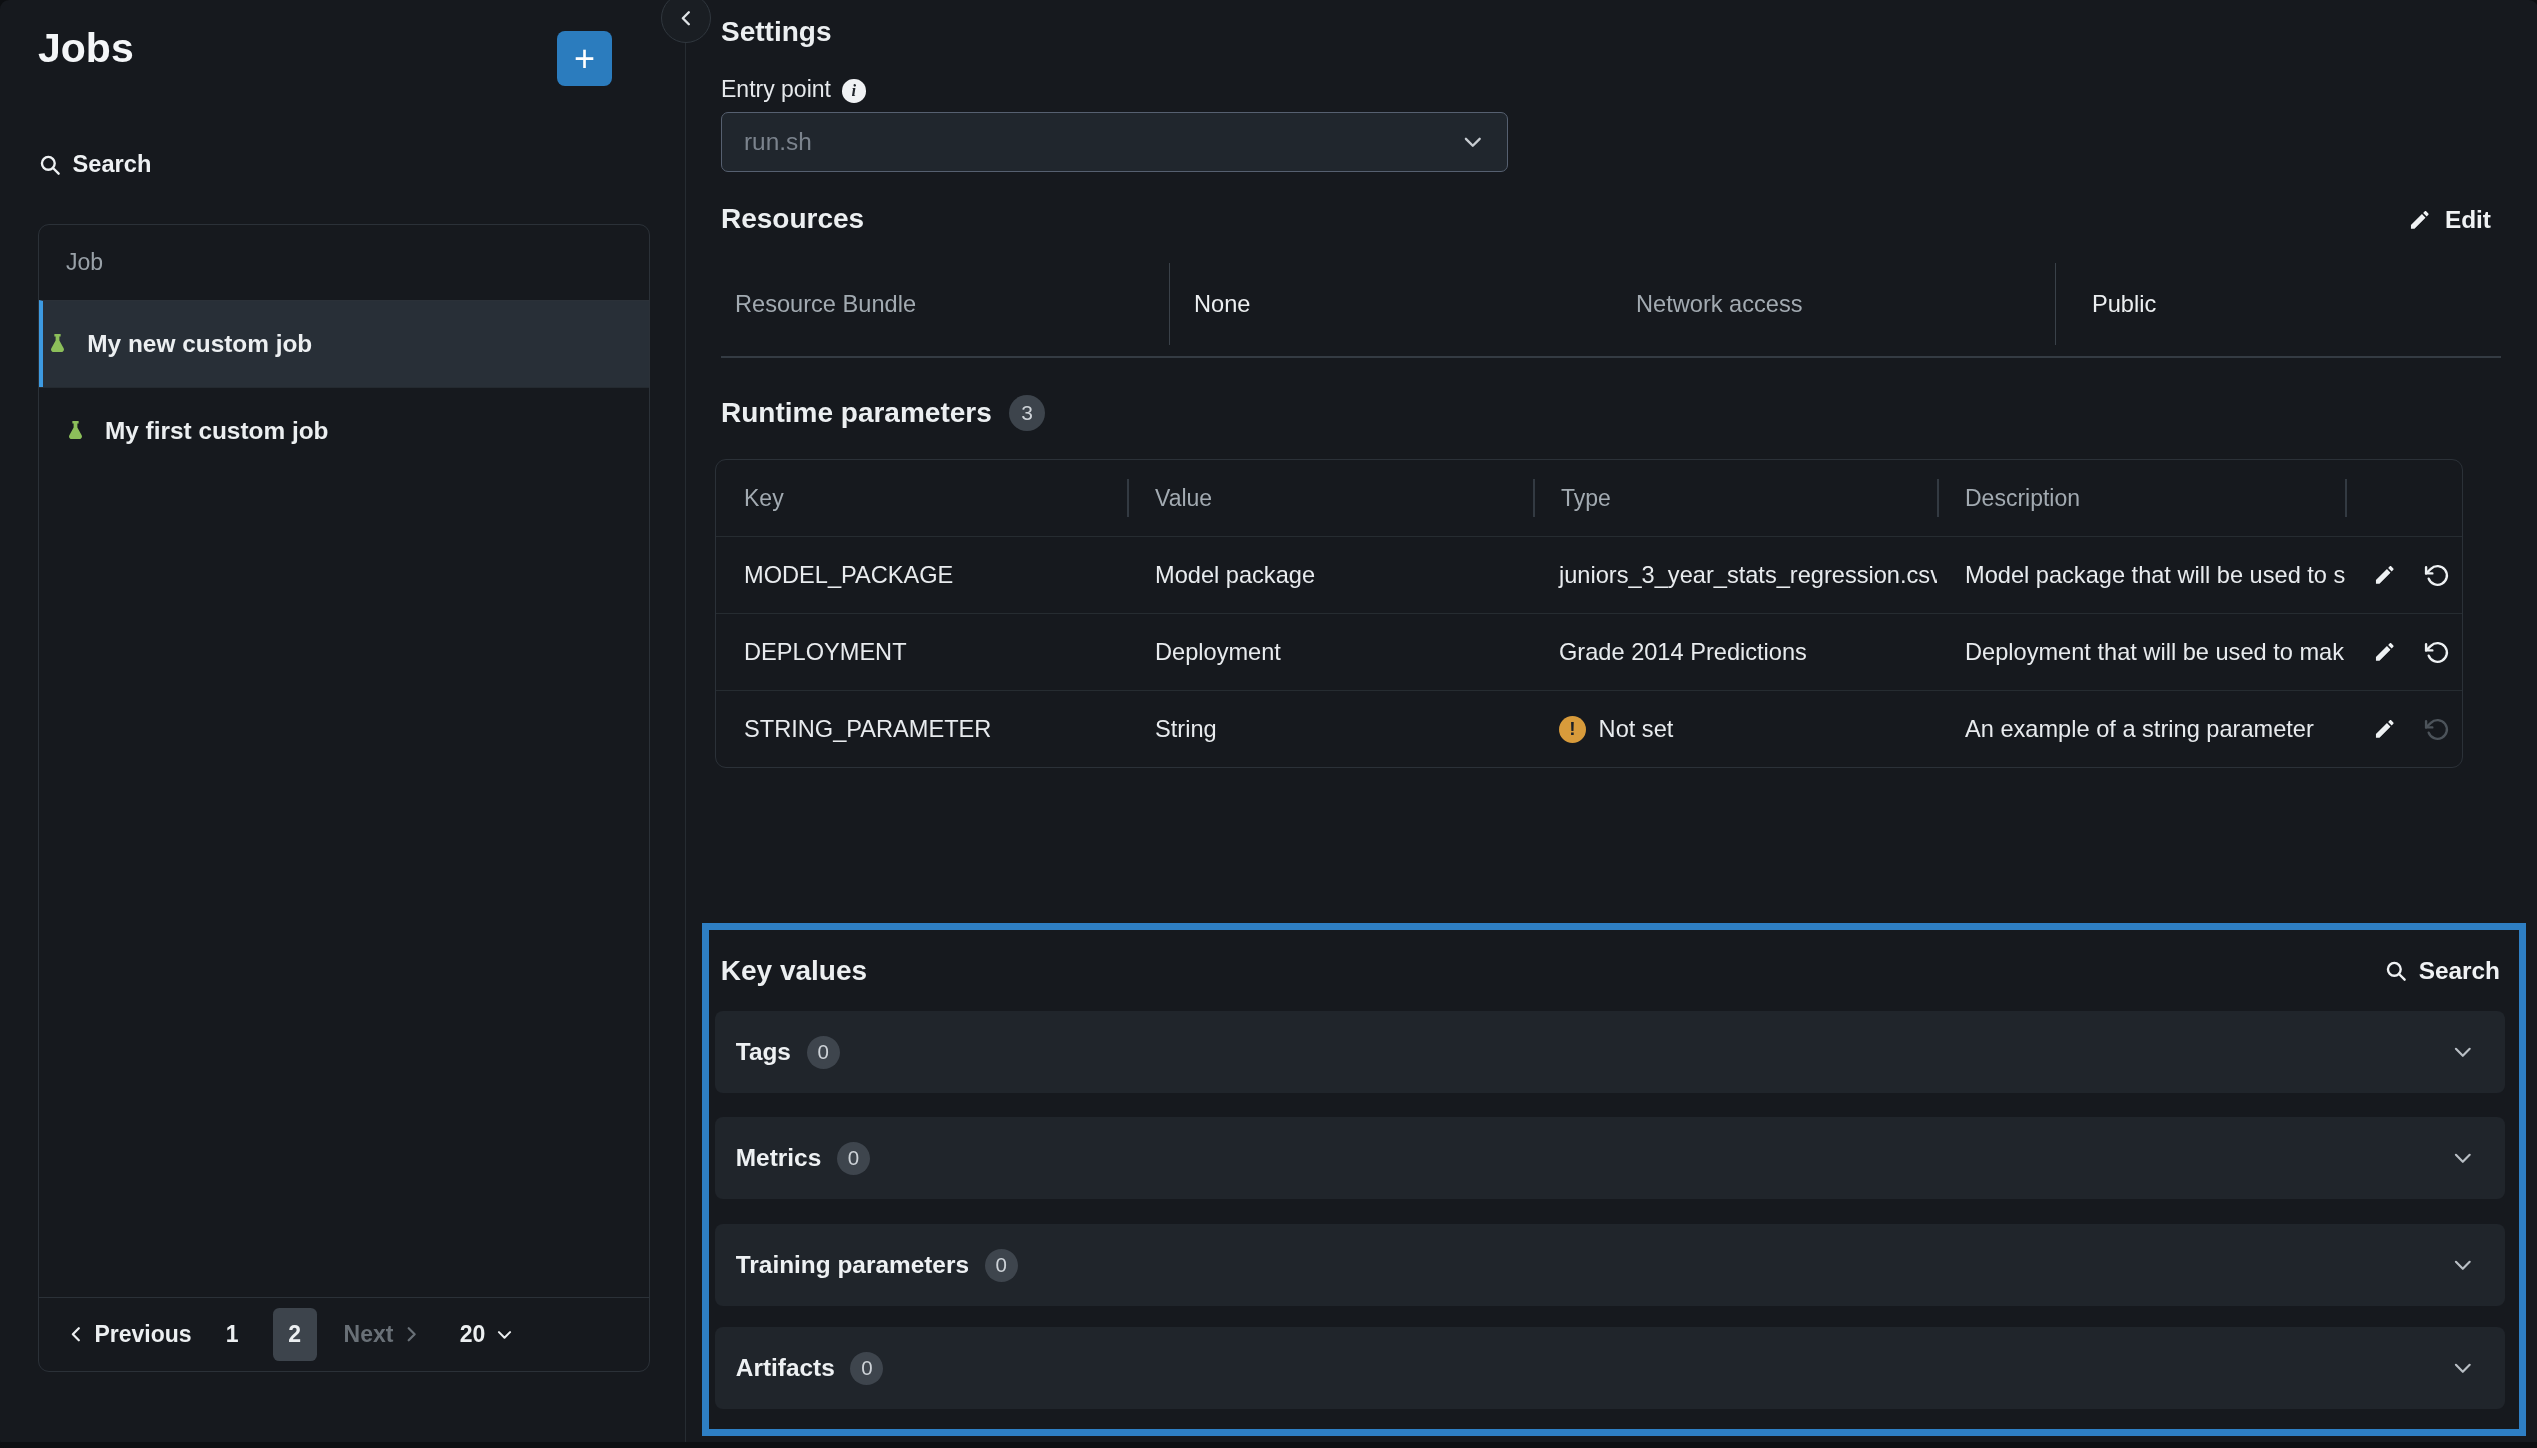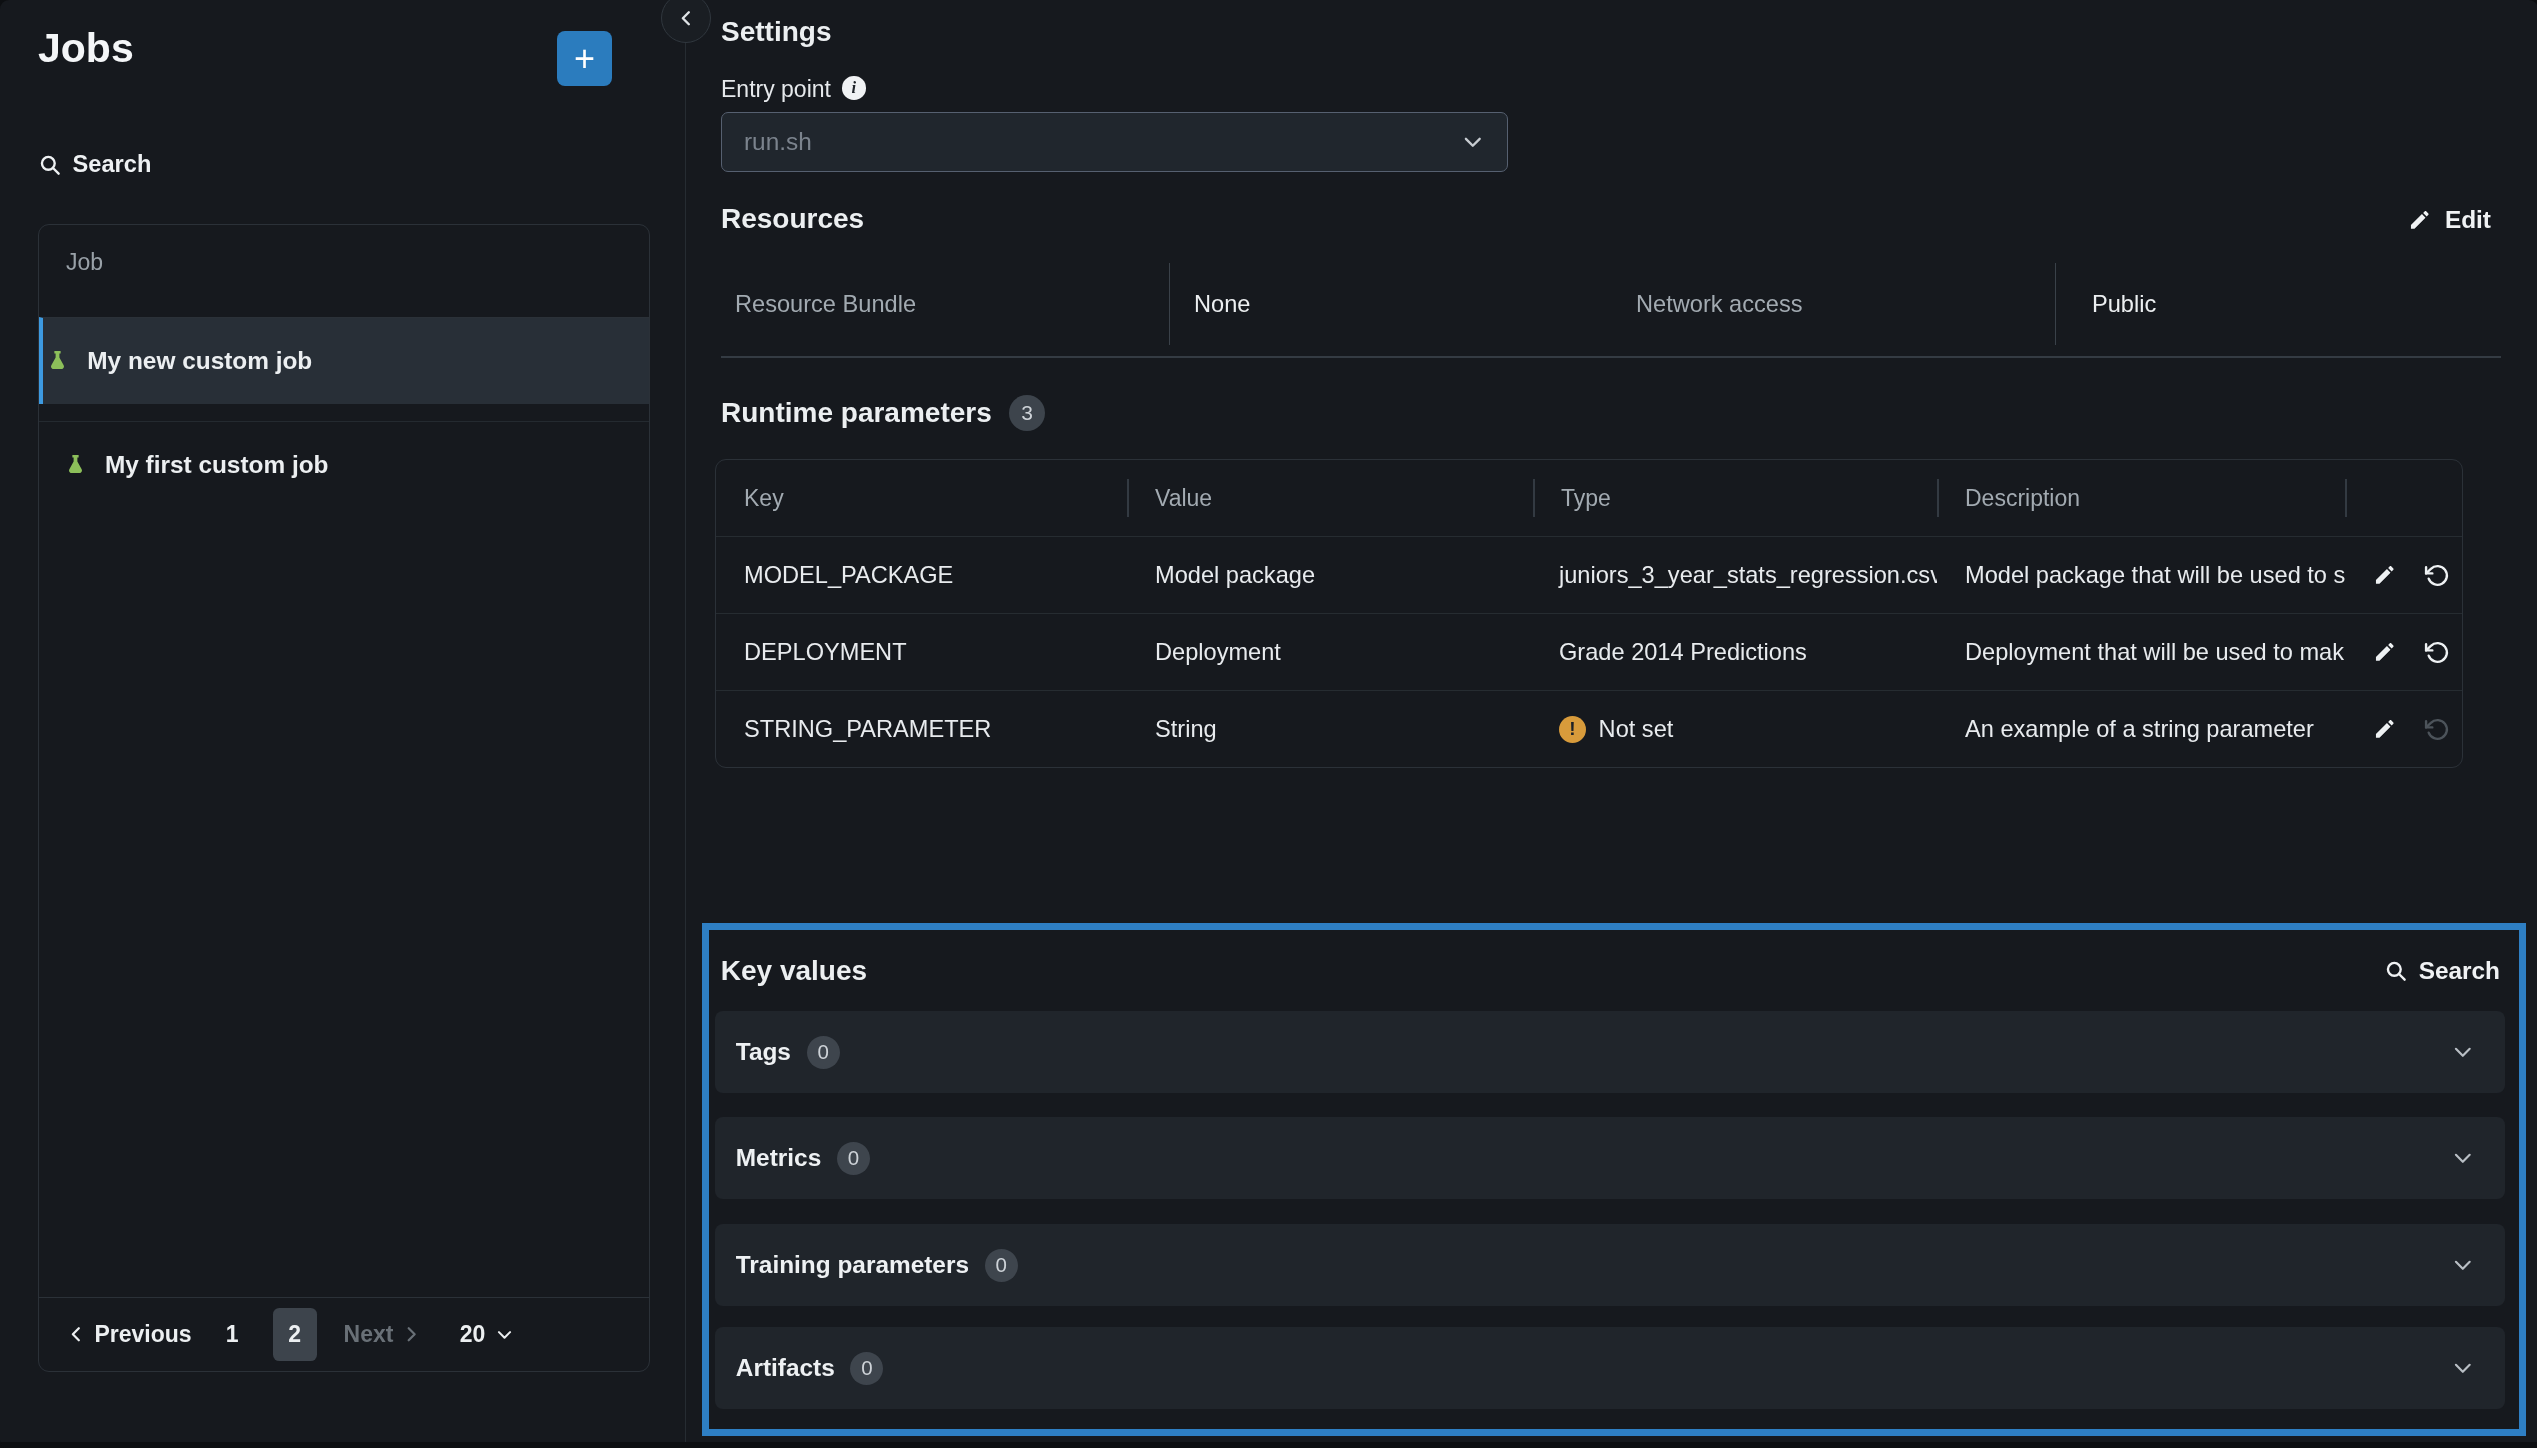--- a/index.html
+++ b/index.html
@@ -34,21 +34,21 @@
   }
   .sidebar-search {
     position: absolute; left: 38px; top: 151px;
     display: flex; align-items: center; gap: 11px;
     font-size: 23.6px; font-weight: 700; color: #eef1f3; cursor: pointer;
   }
   .job-list {
     position: absolute; left: 38px; top: 224px;
     width: 612px; height: 1148px;
     border: 1.6px solid #2b3138; border-radius: 11px;
-    display: flex; flex-direction: column; overflow: hidden; gap: 17px;
+    display: flex; flex-direction: column; overflow: hidden;
   }
   .job-list-header {
     height: 75px; flex: 0 0 auto;
     display: flex; align-items: center; padding-left: 27px;
     color: #99a1a8; font-size: 23px;
   }
   .job-row {
     height: 87px; flex: 0 0 auto;
     display: flex; align-items: center; gap: 17.3px;
     padding-left: 23.6px; border-top: 1.6px solid #242a30;
@@ -85,21 +85,21 @@
     padding-right: 14px;
     color: #dfe3e6; cursor: pointer; z-index: 5;
   }
 
   
   .main { position: absolute; left: 687px; top: 0; right: 0; bottom: 0; }
 
   .settings-heading { position: absolute; left: 34px; top: 15.7px; font-size: 28px; font-weight: 700; }
   .entry-label {
     position: absolute; left: 34px; top: 76px;
-    display: flex; align-items: flex-start; gap: 11px; font-size: 23px; color: #e6e9ec;
+    display: flex; align-items: flex-end; gap: 11px; font-size: 23px; color: #e6e9ec;
   }
   .info-icon {
     width: 23.6px; height: 23.6px; border-radius: 50%; background: #f0f2f4;
     color: #20252b; font-size: 16.5px; font-weight: 700; font-style: italic;
     display: flex; align-items: center; justify-content: center;
     font-family: "Liberation Serif", serif;
   }
   .entry-select {
     position: absolute; left: 34px; top: 112px;
     width: 787px; height: 60px;

